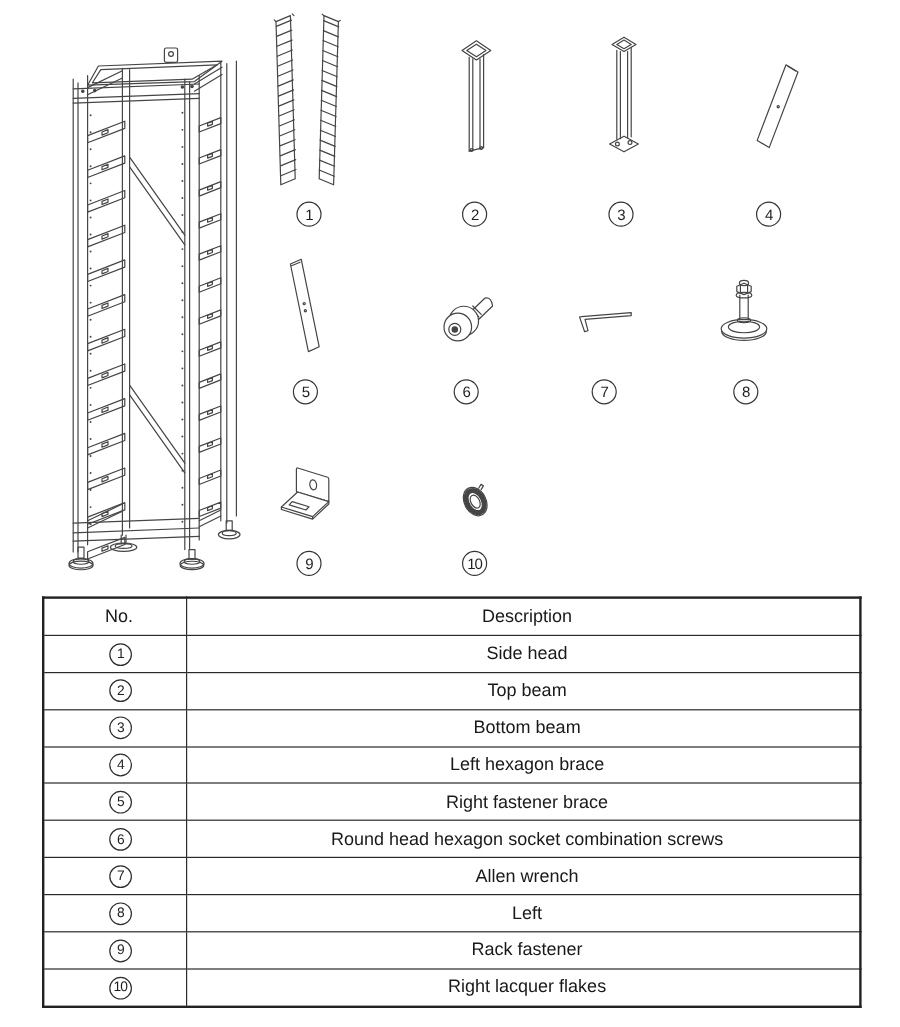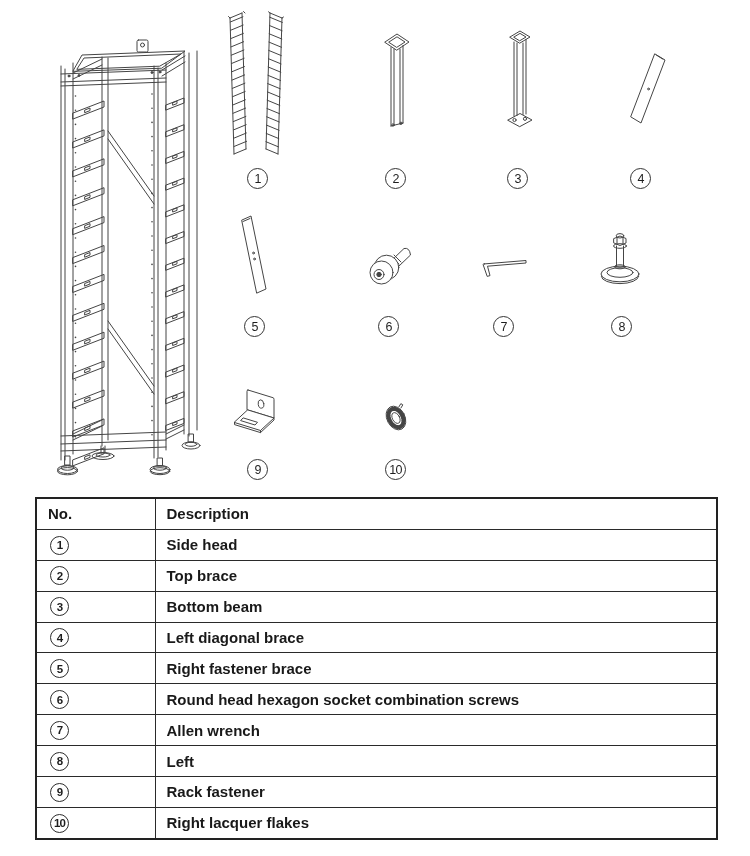--- a/index.html
+++ b/index.html
@@ -11,21 +11,21 @@
   .lineart { stroke:#454545; stroke-width:1; fill:none; stroke-linejoin:round; stroke-linecap:round; }
   .wfill { fill:#ffffff; }
   .badge { position:absolute; width:21px; height:21px; box-sizing:border-box;
            border:1.4px solid #343434; border-radius:50%; background:#fff;
            display:flex; align-items:center; justify-content:center;
            font-size:12.5px; color:#1e1e1e; letter-spacing:-0.8px; }
   .parts-table { position:absolute; left:35px; top:497px; width:683px;
                  border-collapse:collapse; table-layout:fixed;
                  border:2px solid #222; font-size:15px; color:#191919; }
   .parts-table th, .parts-table td { border:1.5px solid #2a2a2a; height:29.9px;
-                 padding:0 4px 0 11px; text-align:left; font-weight:bold;
+                 padding:0 4px 0 11px; text-align:center; font-weight:normal;
                  vertical-align:middle; white-space:nowrap; overflow:hidden; }
   .circ { display:inline-flex; width:19px; height:19px; box-sizing:border-box;
           border:1.3px solid #2d2d2d; border-radius:50%; background:#fff;
           align-items:center; justify-content:center; font-size:11.5px;
           letter-spacing:-0.8px; color:#1e1e1e; margin-left:2px; }
 </style>
 </head>
 <body>
 
 <div class="page">
@@ -388,29 +388,29 @@
         <tr>
       <th>No.</th>
       <th>Description</th>
     </tr>
     <tr>
       <td><span class="circ">1</span></td>
       <td>Side head</td>
     </tr>
     <tr>
       <td><span class="circ">2</span></td>
-      <td>Top brace</td>
+      <td>Top beam</td>
     </tr>
     <tr>
       <td><span class="circ">3</span></td>
       <td>Bottom beam</td>
     </tr>
     <tr>
       <td><span class="circ">4</span></td>
-      <td>Left diagonal brace</td>
+      <td>Left hexagon brace</td>
     </tr>
     <tr>
       <td><span class="circ">5</span></td>
       <td>Right fastener brace</td>
     </tr>
     <tr>
       <td><span class="circ">6</span></td>
       <td>Round head hexagon socket combination screws</td>
     </tr>
     <tr>

